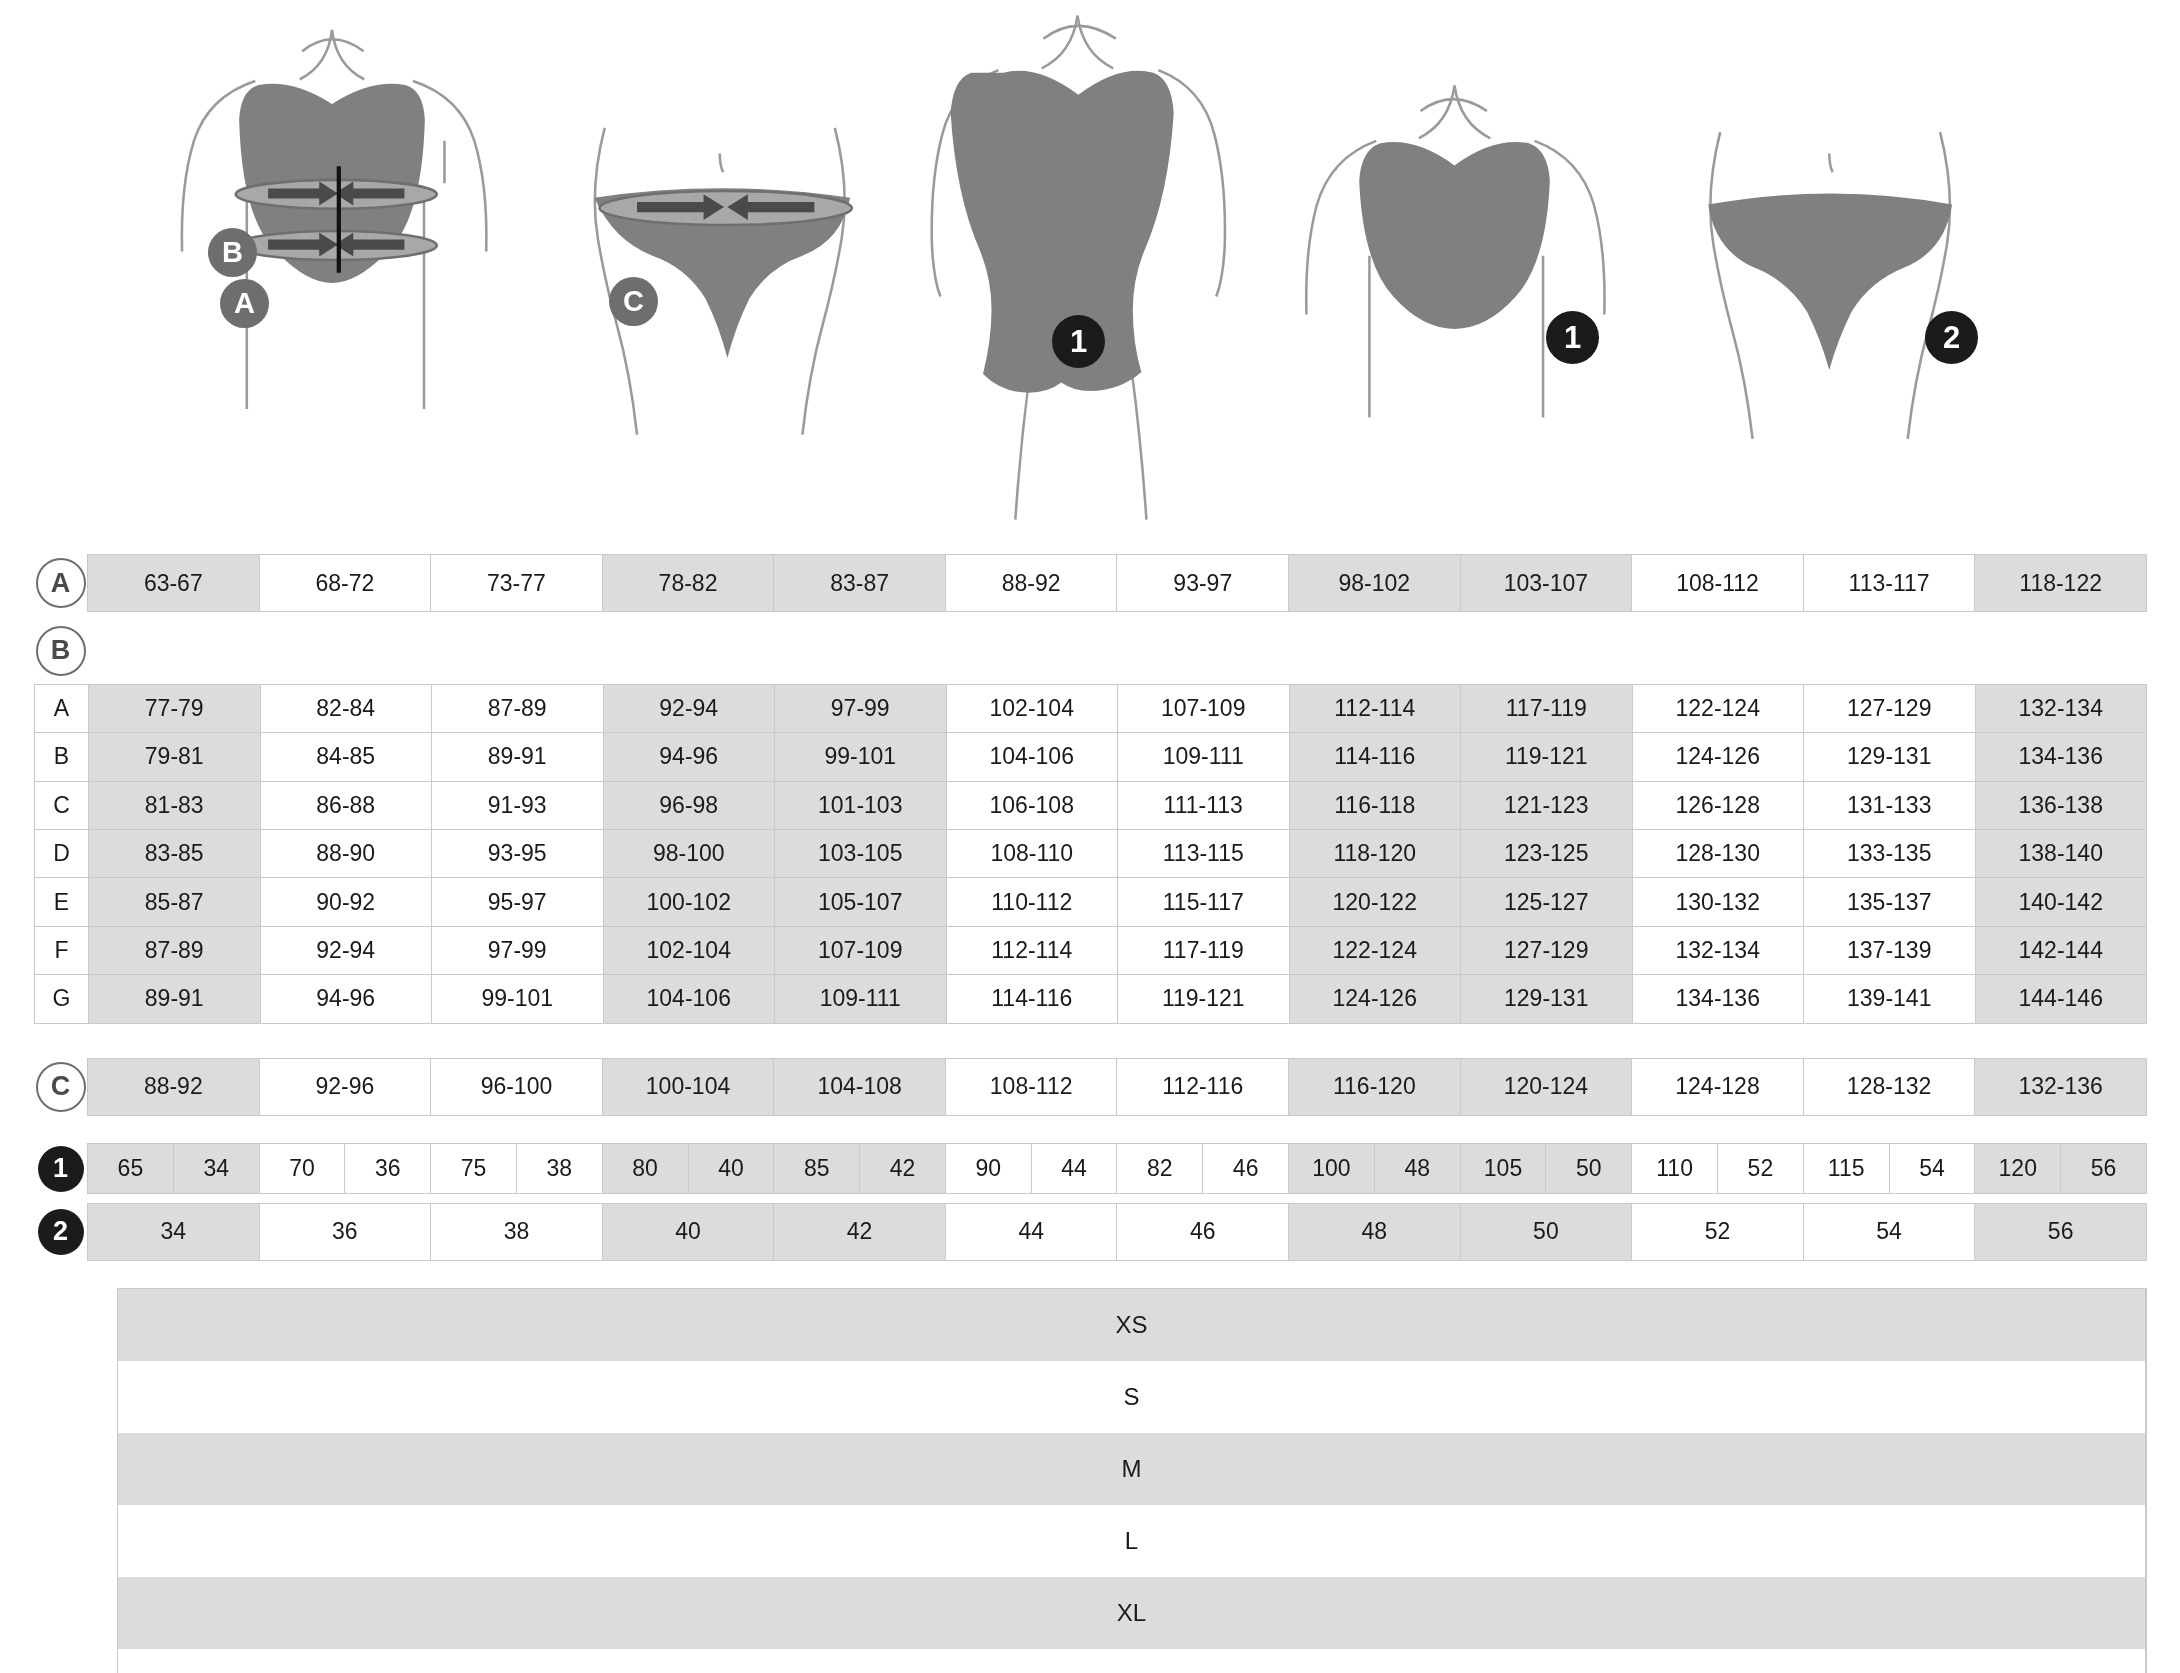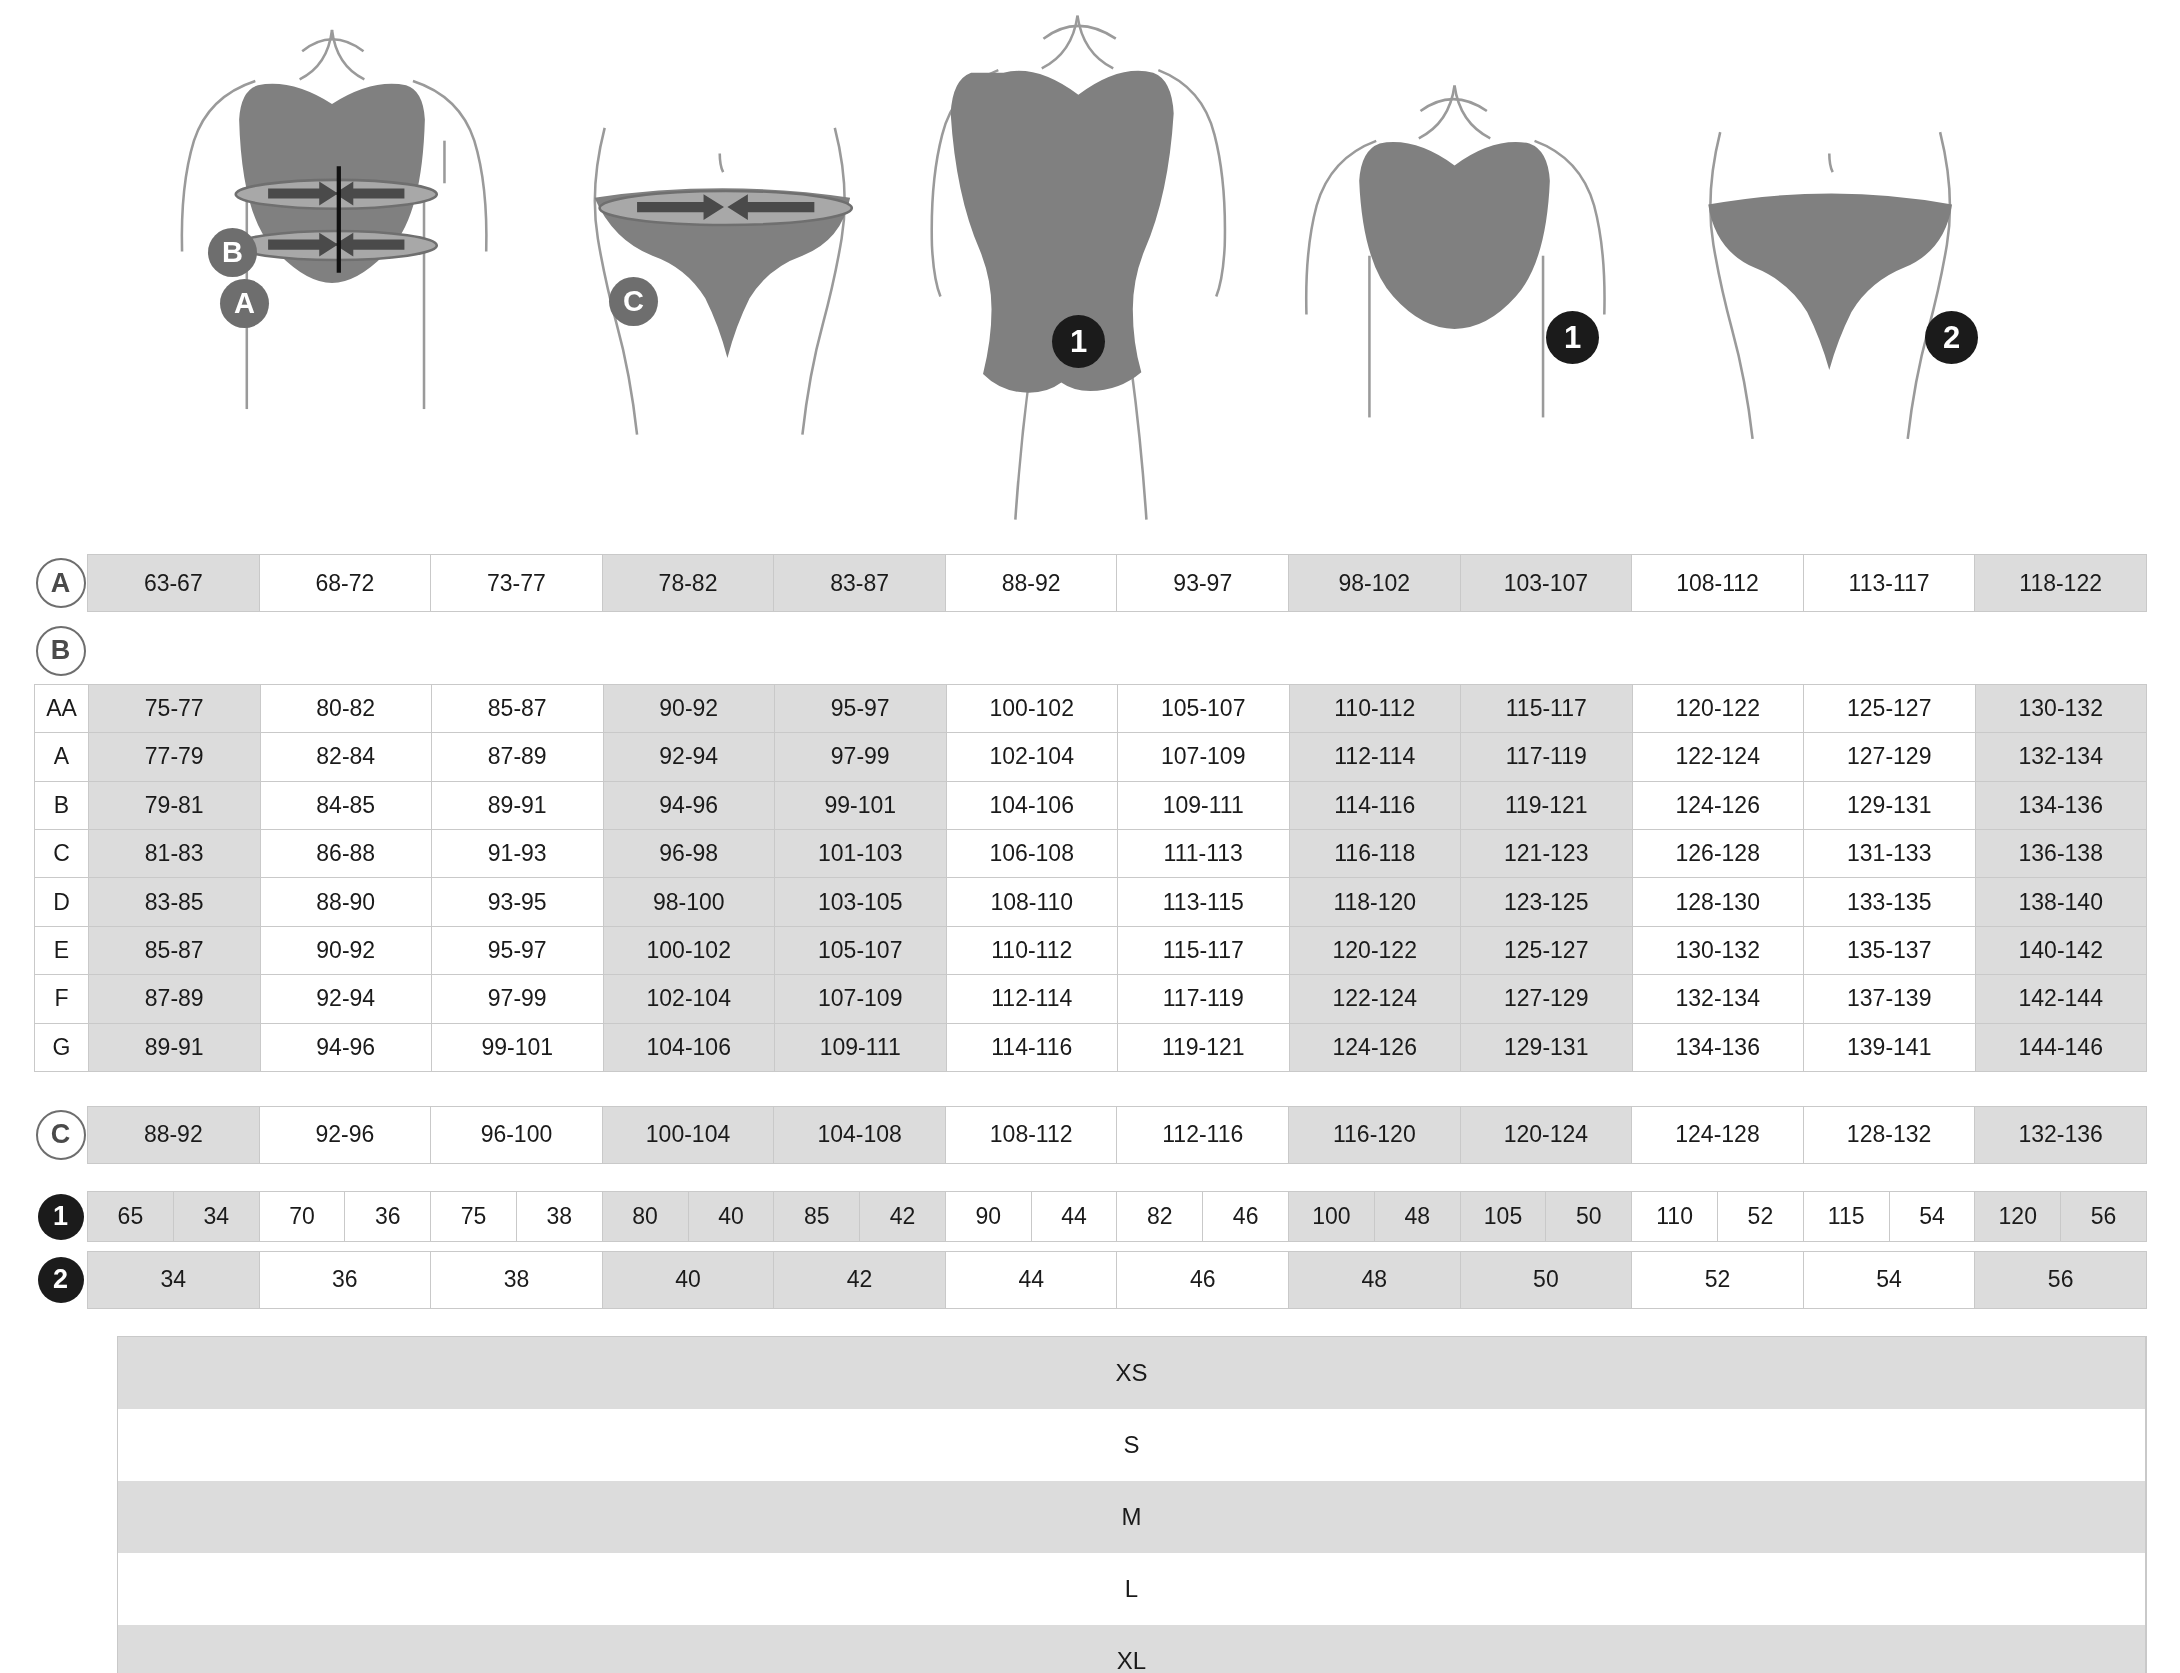--- a/index.html
+++ b/index.html
@@ -316,35 +316,20 @@
 
   <div class="b-line">
     <div class="rowlabel">
       <div class="circle-outline">B</div>
     </div>
   </div>
 
   <table class="cup-table">
     <tbody>
       <tr>
-        <td class="cupname">AA</td>
-        <td class="shade">75-77</td>
-        <td class="plain">80-82</td>
-        <td class="plain">85-87</td>
-        <td class="shade">90-92</td>
-        <td class="shade">95-97</td>
-        <td class="plain">100-102</td>
-        <td class="plain">105-107</td>
-        <td class="shade">110-112</td>
-        <td class="shade">115-117</td>
-        <td class="plain">120-122</td>
-        <td class="plain">125-127</td>
-        <td class="shade">130-132</td>
-      </tr>
-      <tr>
         <td class="cupname">A</td>
         <td class="shade">77-79</td>
         <td class="plain">82-84</td>
         <td class="plain">87-89</td>
         <td class="shade">92-94</td>
         <td class="shade">97-99</td>
         <td class="plain">102-104</td>
         <td class="plain">107-109</td>
         <td class="shade">112-114</td>
         <td class="shade">117-119</td>

